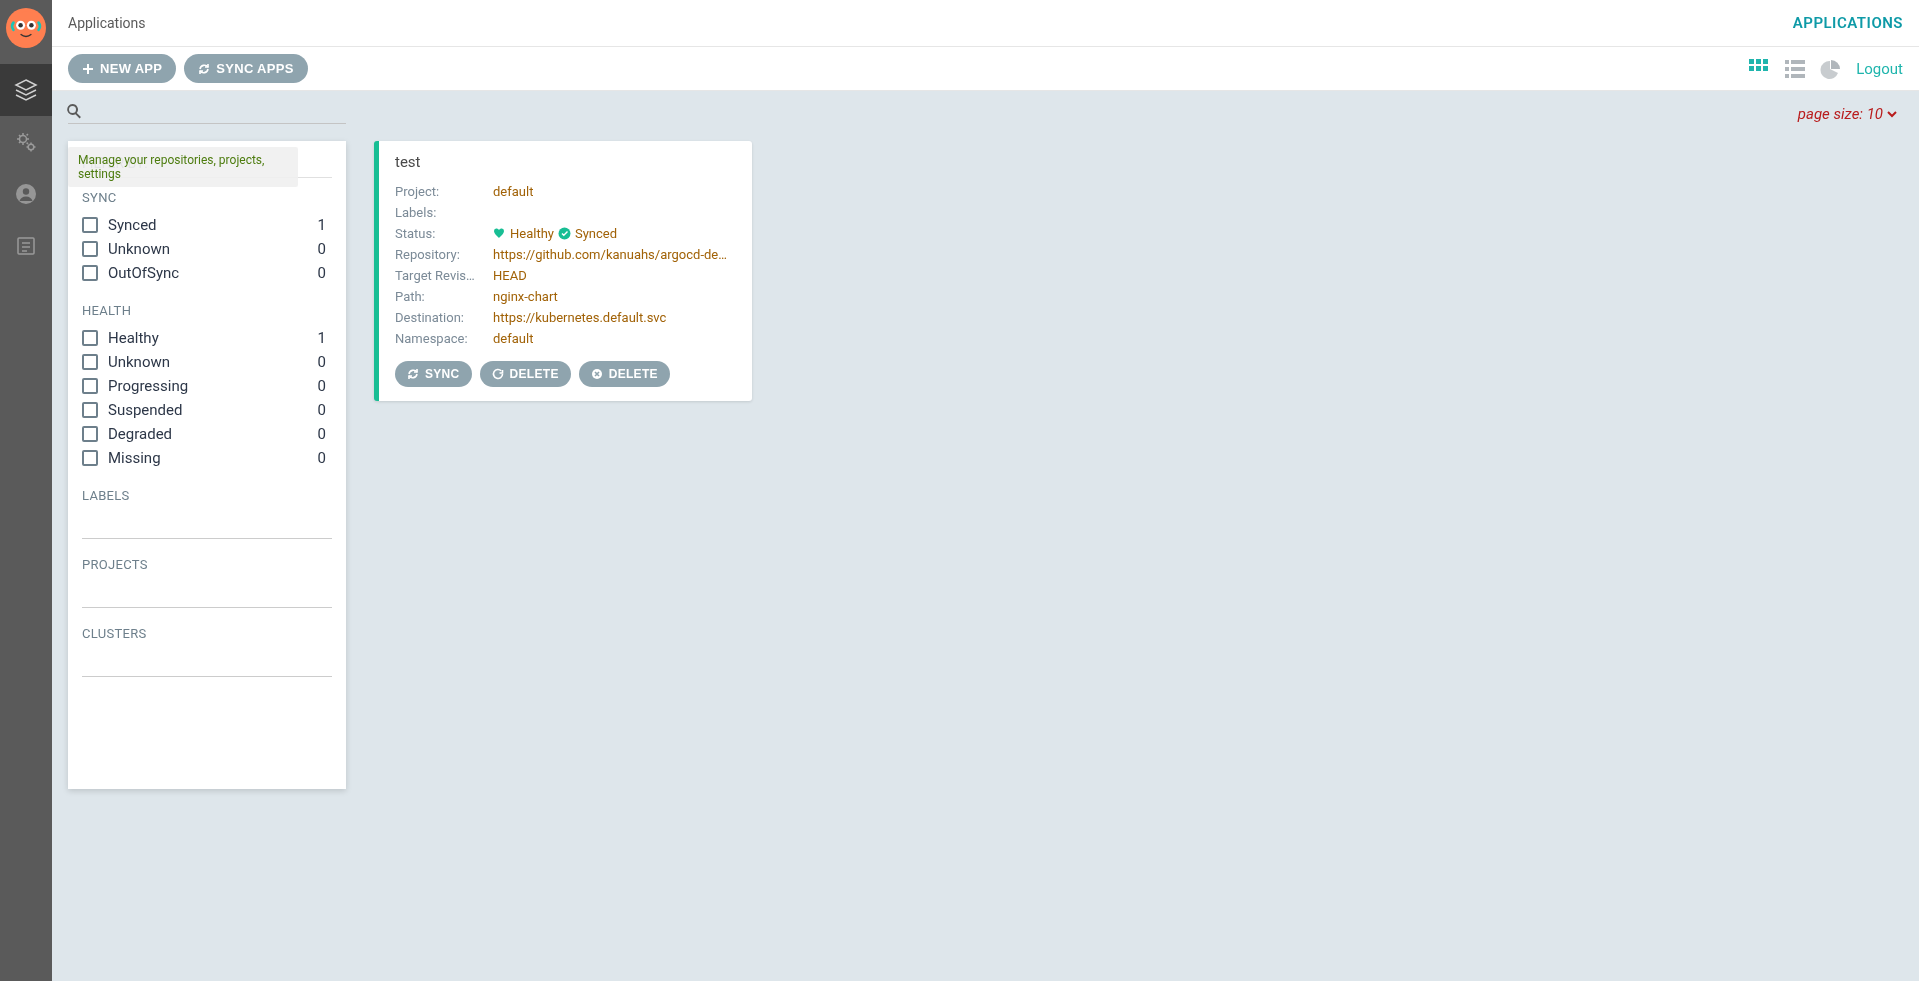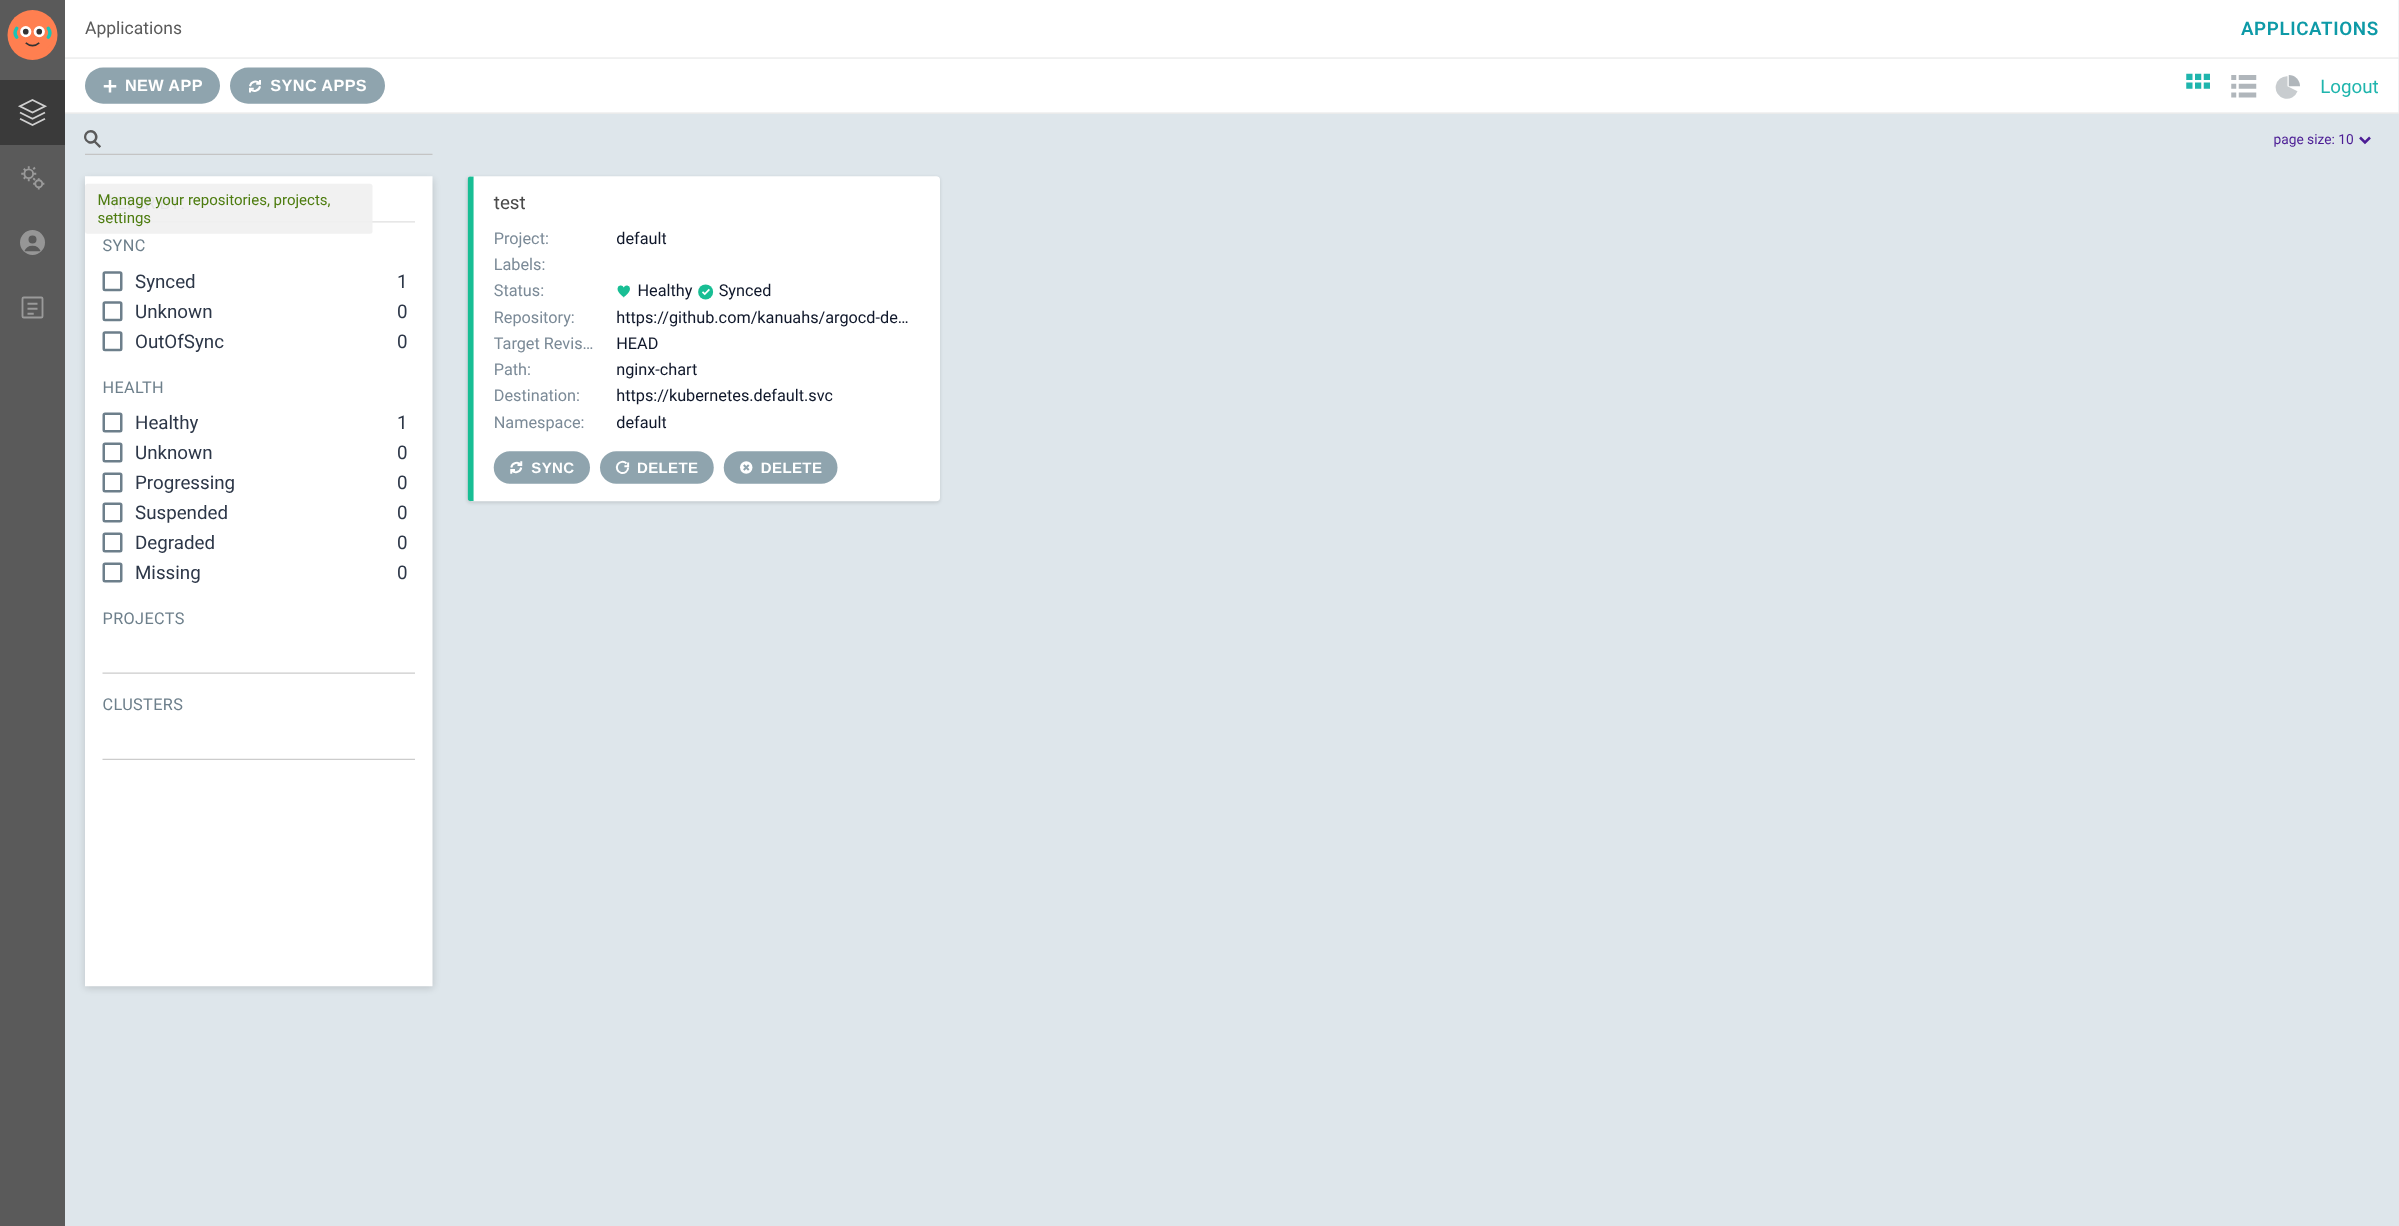--- a/index.html
+++ b/index.html
@@ -108,26 +108,27 @@
   top: 12px;
   left: 14px;
   color: #5a5a5a;
   z-index: 3;
 }
 .search-bar svg { width: 16px; height: 16px; }
 .page-size {
   position: absolute;
   top: 14px;
   right: 22px;
-  color: #4c1d95;
-  font-size: 11px;
+  color: #b91c1c;
+  font-size: 15px;
   cursor: pointer;
   display:flex;
   align-items:center;
   gap:4px;
+  font-style:italic;
 }
 .page-size svg{width:10px;height:10px;}
 .filter-panel {
   position: absolute;
   top: 50px;
   left: 16px;
   width: 278px;
   background: #fff;
   box-shadow: 0 2px 6px rgba(0,0,0,.15);
   padding: 14px;
@@ -187,21 +188,21 @@
   width: 378px;
   background: #fff;
   border-radius: 3px;
   box-shadow: 0 1px 3px rgba(0,0,0,.12);
   border-left: 5px solid #18be94;
   padding: 12px 16px 14px;
 }
 .app-card h3 { font-size: 15px; color:#4a4a4a; font-weight:400; margin-bottom:10px;}
 .card-row { display:flex; font-size:13px; color:#7b8a97; padding:3px 0;}
 .card-row .k { width: 98px; flex-shrink:0; overflow:hidden; text-overflow:ellipsis; white-space:nowrap;}
-.card-row .v { color:#0f172a; overflow:hidden; text-overflow:ellipsis; white-space:nowrap;}
+.card-row .v { color:#a16207; overflow:hidden; text-overflow:ellipsis; white-space:nowrap;}
 .status-pills{display:flex;align-items:center;gap:4px;}
 .status-ico{display:inline-flex;align-items:center;gap:3px;}
 .status-ico.healthy svg{color:#18be94;width:13px;height:13px;}
 .status-ico.synced svg{color:#18be94;width:13px;height:13px;}
 .card-actions{display:flex; gap:8px; margin-top:12px;}
 .search-underline{
   position:absolute; top:32px; left:16px; width:278px; height:1px; background:#c4c4c4;
 }
 </style>
 </head>
@@ -369,20 +370,24 @@
               <span class="count">0</span>
             </div>
           <div class="filter-row">
               <span class="cb"></span>
               <span class="label">Missing</span>
               <span class="count">0</span>
             </div>
         </div>
 
         <div class="filter-group">
+          <h4>LABELS</h4>
+          <div class="filter-input-line"></div>
+        </div>
+        <div class="filter-group">
           <h4>PROJECTS</h4>
           <div class="filter-input-line"></div>
         </div>
         <div class="filter-group">
           <h4>CLUSTERS</h4>
           <div class="filter-input-line"></div>
         </div>
       </div>
 
       <div class="app-card">

